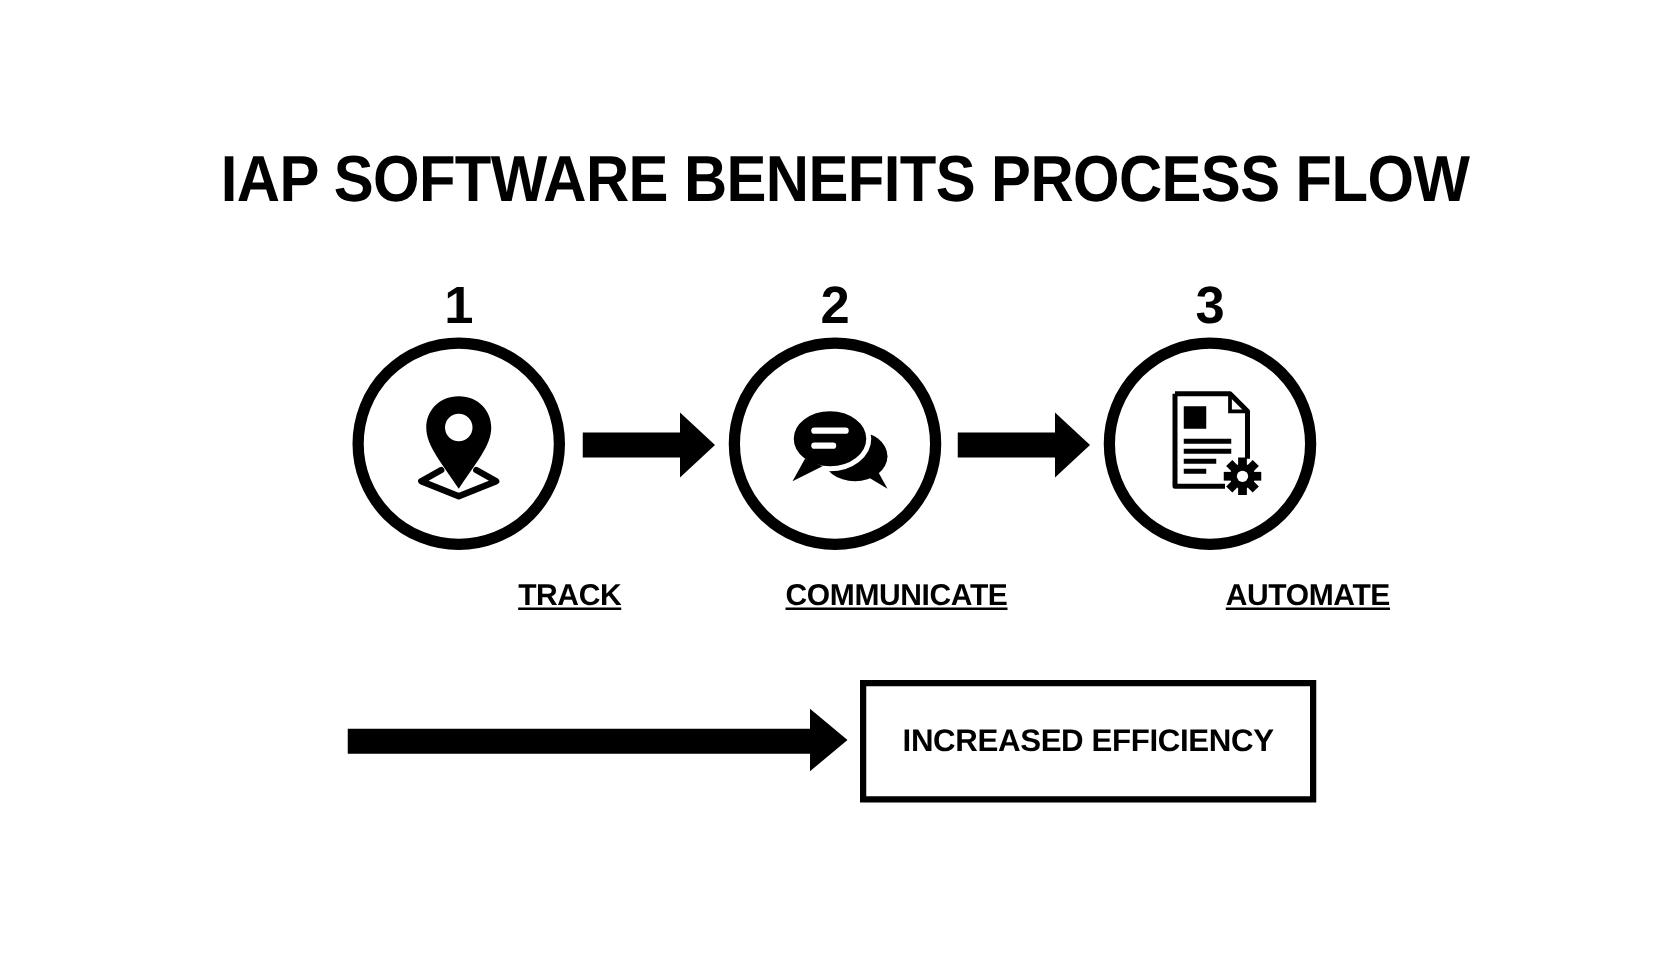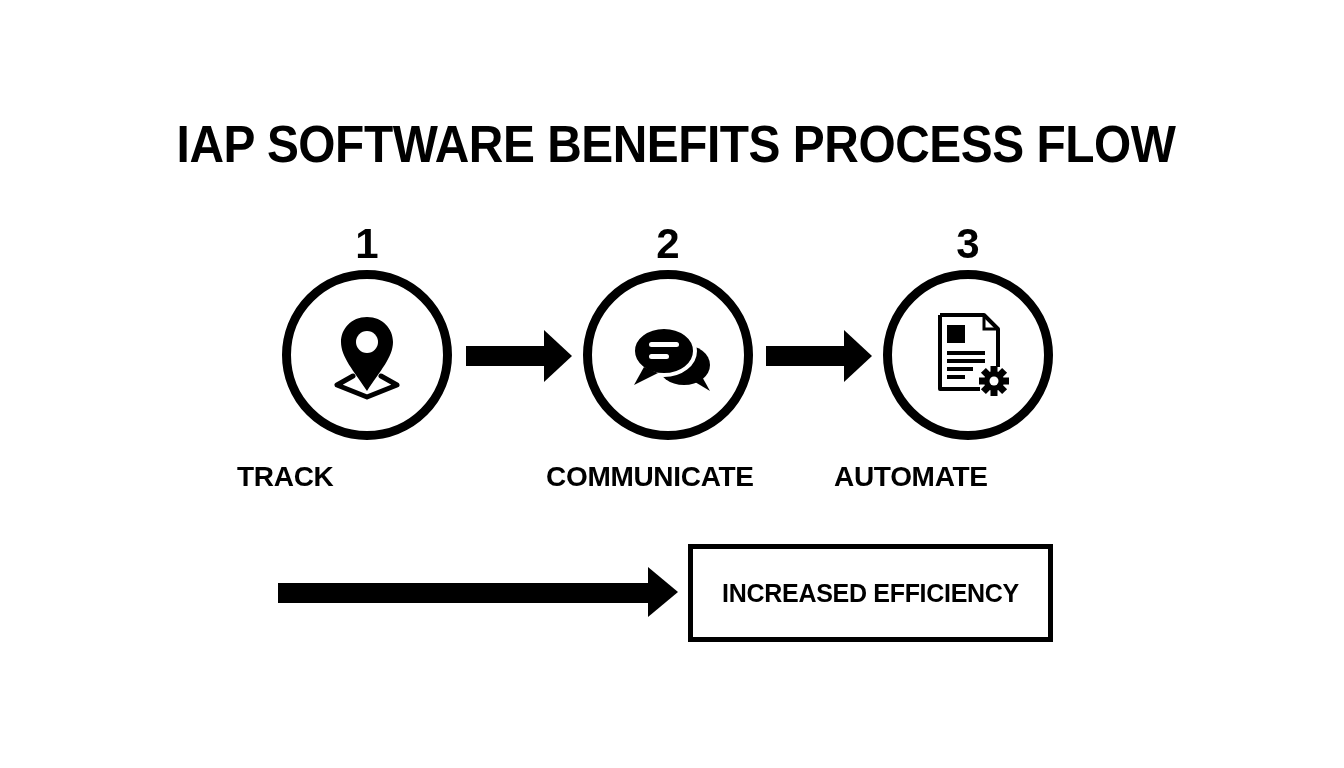--- a/index.html
+++ b/index.html
@@ -6,22 +6,22 @@
   body { width: 1344px; height: 768px; position: relative; overflow: hidden;
          font-family: "Liberation Sans", "DejaVu Sans", sans-serif; color: #000; }
   .title { position: absolute; left: 0; top: 112px; width: 1352px; text-align: center;
            font-weight: 700; font-size: 52px; letter-spacing: -0.5px; line-height: 64px;
            transform: scaleX(0.92); transform-origin: 676px 0; }
   .step-num { position: absolute; top: 220px; width: 80px; text-align: center;
               font-weight: 700; font-size: 42px; line-height: 48px; }
   .circle { position: absolute; top: 270px; width: 152px; height: 152px;
             border: 9px solid #000; border-radius: 50%; background: #fff; }
   .circle svg { position: absolute; left: 0; top: 0; width: 152px; height: 152px; }
-  .step-label { position: absolute; top: 462px; width: 260px; text-align: left;
-                font-weight: 700; font-size: 28px; line-height: 30px; letter-spacing: -0.3px; }
+  .step-label { position: absolute; top: 462px; width: 260px; text-align: right;
+                font-weight: 700; font-size: 24px; line-height: 30px; letter-spacing: -0.3px; text-decoration: underline; }
   .arrow { position: absolute; }
   .result-box { position: absolute; left: 688px; top: 544px; width: 355px; height: 88px;
                 border: 5px solid #000; background: #fff; display: flex; flex-direction: column;
                 align-items: center; justify-content: center; }
   .result-line { font-weight: 700; font-size: 25px; line-height: 32px; letter-spacing: -0.3px; }
 </style>
 </head>
 <body>
 
 <div class="title">IAP SOFTWARE BENEFITS PROCESS FLOW</div>
@@ -87,21 +87,21 @@
           <rect x="-3.5" y="-15" width="7" height="30"></rect>
           <rect x="-15" y="-3.5" width="30" height="7"></rect>
           <rect x="-3.5" y="-15" width="7" height="30" transform="rotate(45)"></rect>
           <rect x="-3.5" y="-15" width="7" height="30" transform="rotate(-45)"></rect>
           <circle r="10"></circle>
         </g>
         <circle r="4.5" fill="#fff"></circle>
       </g>
     </svg>
   </div>
-  <div class="step-label" style="left:834px;">AUTOMATE</div>
+  <div class="step-label" style="left:852px;">AUTOMATE</div>
 </div>
 
 <svg class="arrow" style="left:278px; top:566px;" width="402" height="52">
   <rect x="0" y="17" width="372" height="20" fill="#000"></rect>
   <polygon points="370,1 400,26 370,51" fill="#000"></polygon>
 </svg>
 
 <div class="result-box">
   <div class="result-line">INCREASED EFFICIENCY</div>
 </div>

